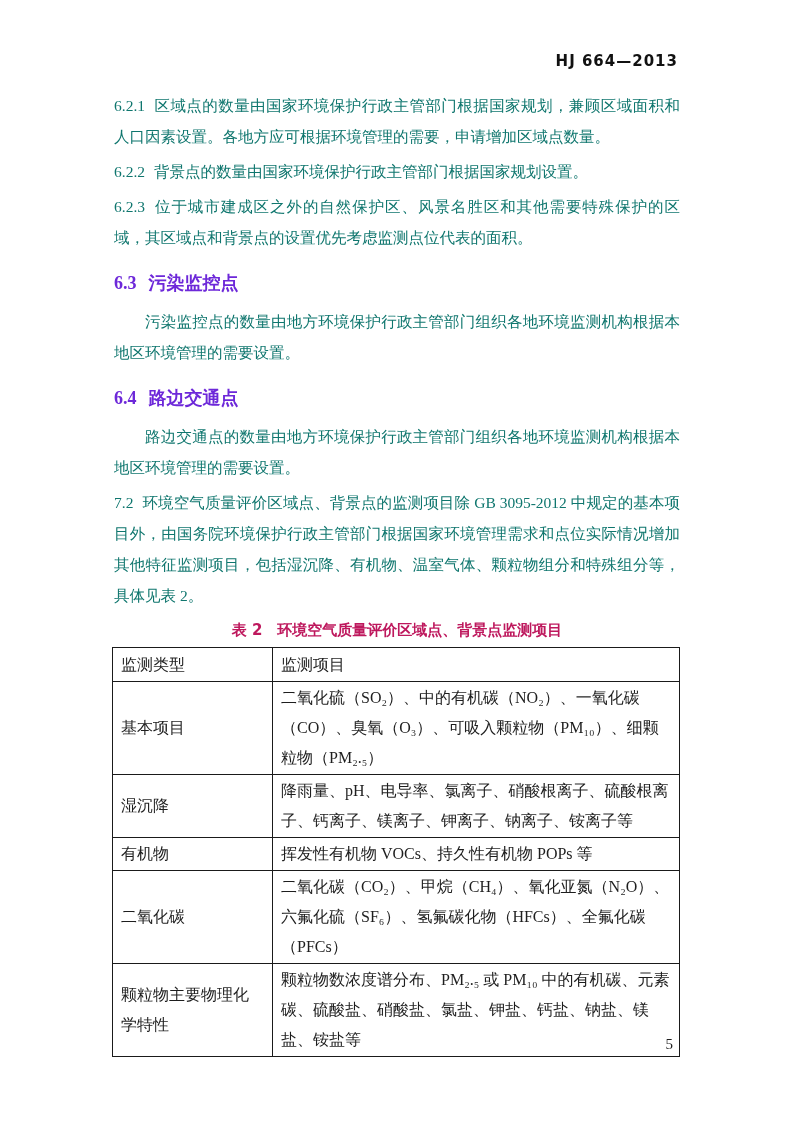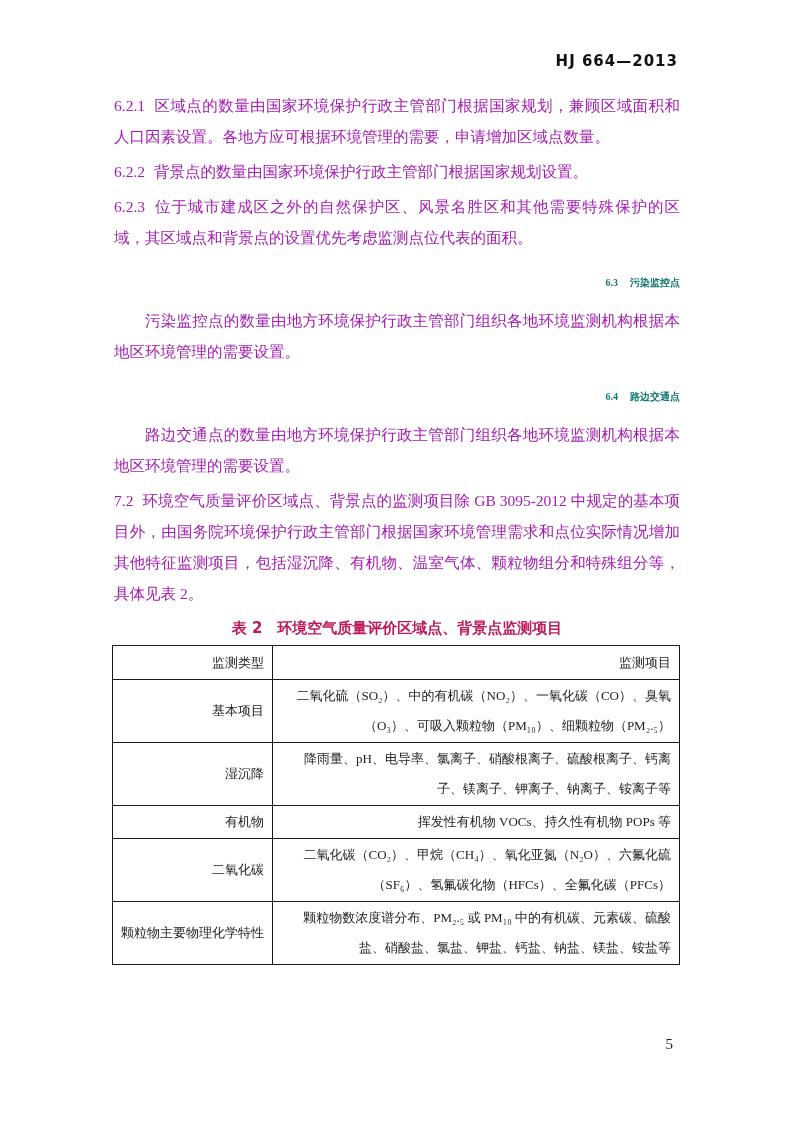--- a/index.html
+++ b/index.html
@@ -28,31 +28,30 @@
     position: absolute;
     top: 90px;
     left: 114px;
     width: 566px;
   }
   p.para {
     margin: 0 0 4px 0;
     font-size: 15.5px;
     line-height: 31px;
     text-align: justify;
-    color: #a21caf;
+    color: #0f766e;
   }
   p.para .num { margin-right: 9px; }
   p.heading {
     margin: 14px 0 7px 0;
-    font-size: 10px;
+    font-size: 18px;
     line-height: 31px;
     font-weight: bold;
     font-family: "DejaVu Sans", "Liberation Sans", sans-serif;
-    color: #0f766e;
-    text-align: right;
+    color: #6d28d9;
   }
   p.heading .num { margin-right: 12px; font-family: "Liberation Serif", "DejaVu Serif", serif; }
   p.heading-major { margin: 22px 0 12px 0; }
   p.heading-major .num { margin-right: 24px; }
   p.indent { text-indent: 2em; }
   .table-caption {
     margin: 8px 0 6px 0;
     width: 566px;
     text-align: center;
     font-weight: bold;
@@ -63,23 +62,23 @@
   }
   table.monitor-table {
     border-collapse: collapse;
     width: 568px;
     margin-left: -2px;
     table-layout: fixed;
   }
   table.monitor-table th,
   table.monitor-table td {
     border: 1.5px solid #1a1a1a;
-    font-size: 13px;
+    font-size: 16px;
     line-height: 30px;
-    text-align: right;
+    text-align: left;
     vertical-align: middle;
     padding: 1px 8px;
     font-weight: normal;
     color: #1e1e1e;
   }
   table.monitor-table col.c1 { width: 160px; }
   table.monitor-table th { height: 31px; }
   .page-number {
     position: absolute;
     top: 1036px;

